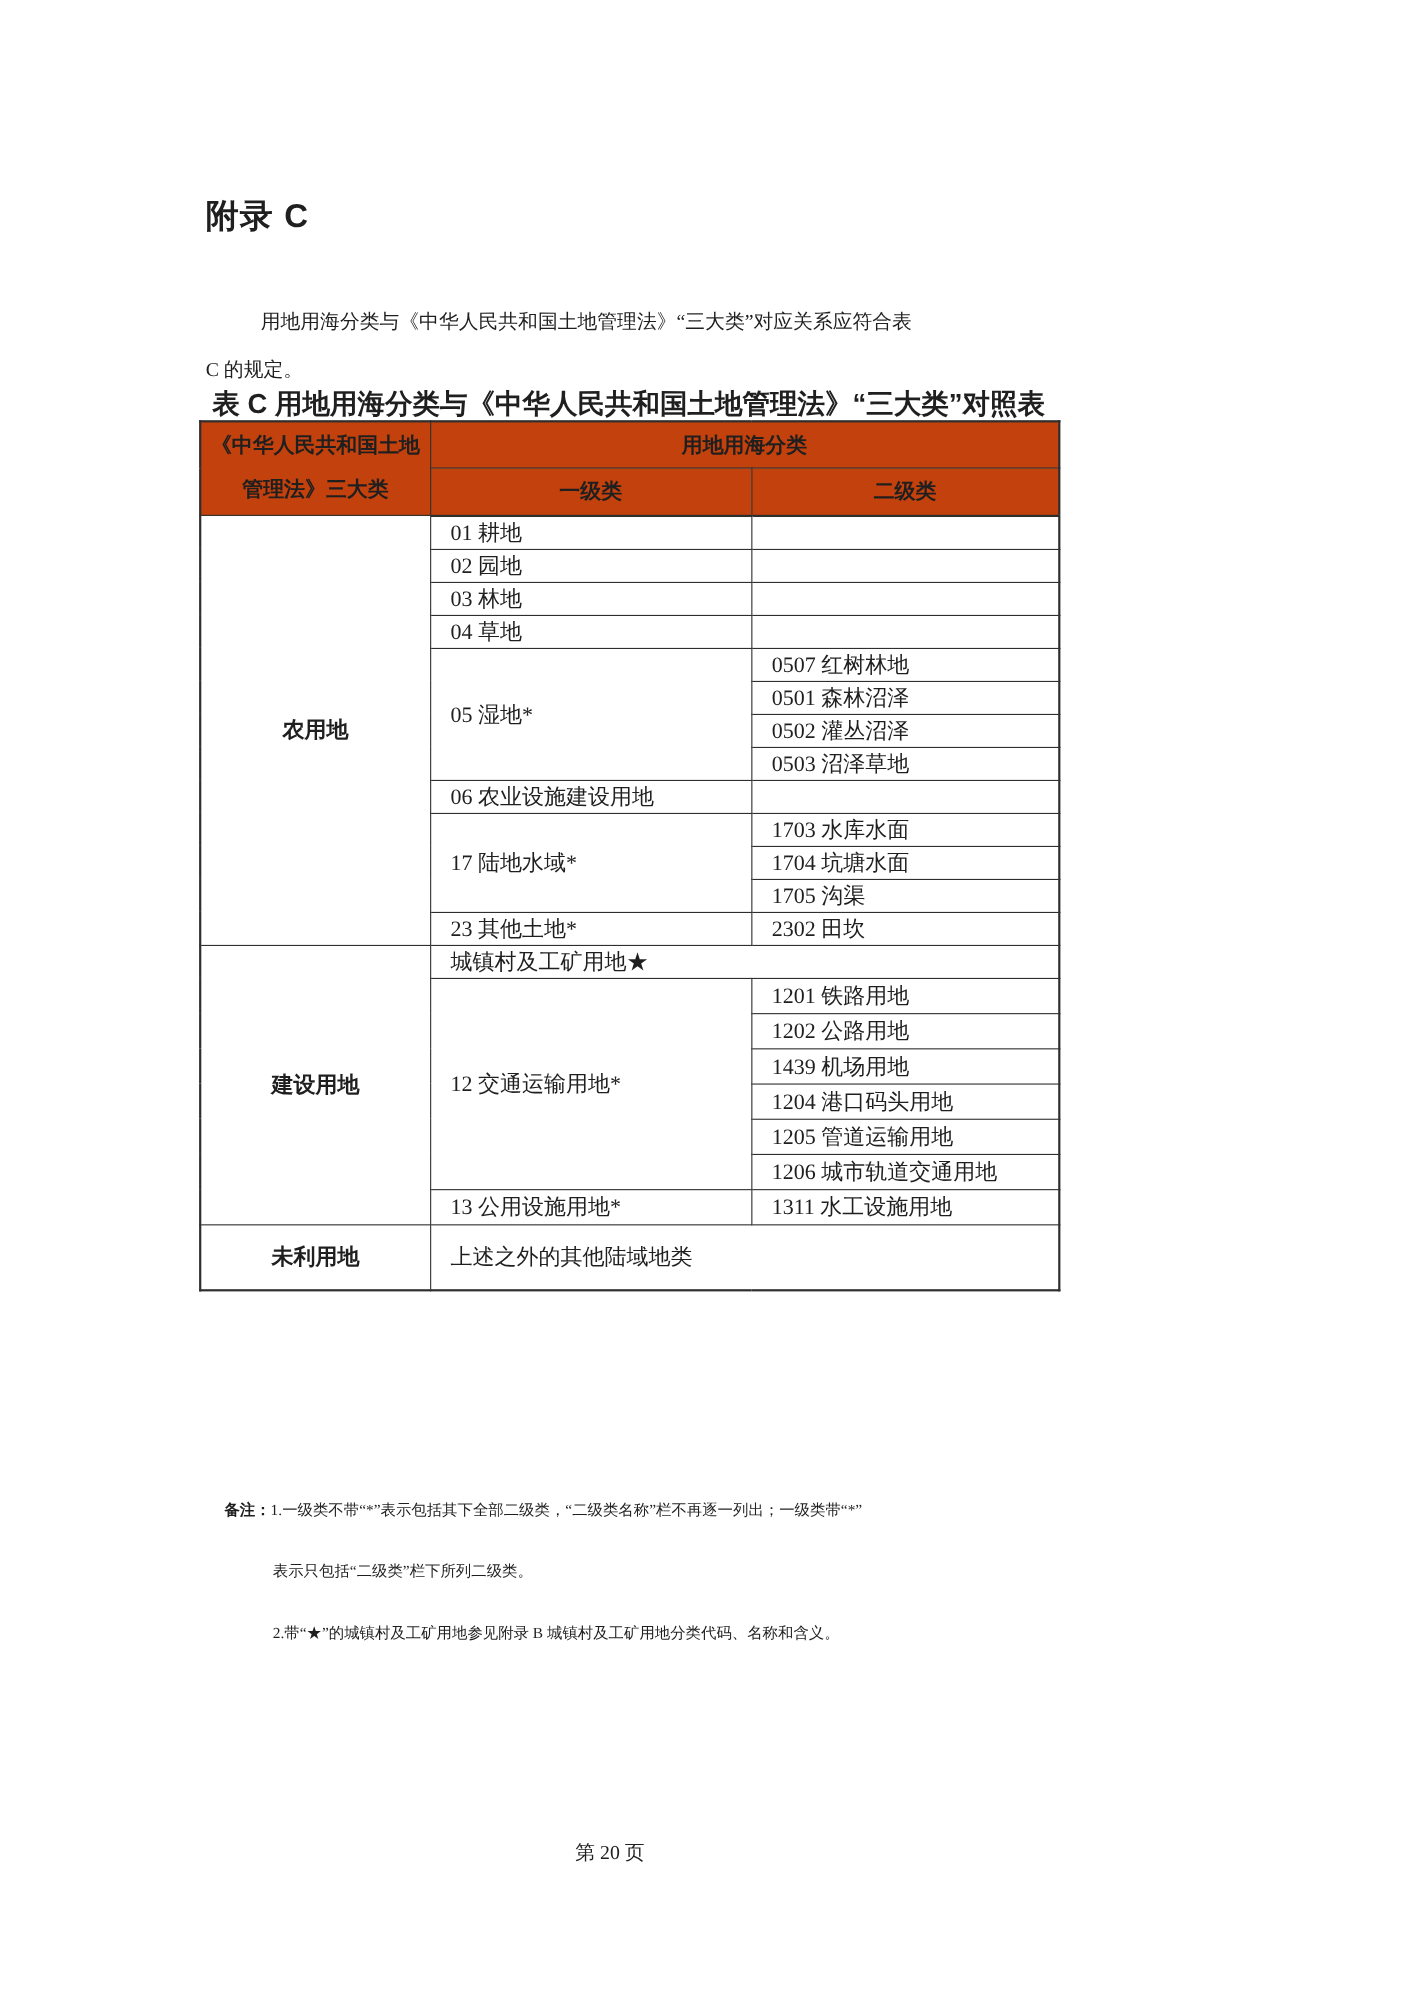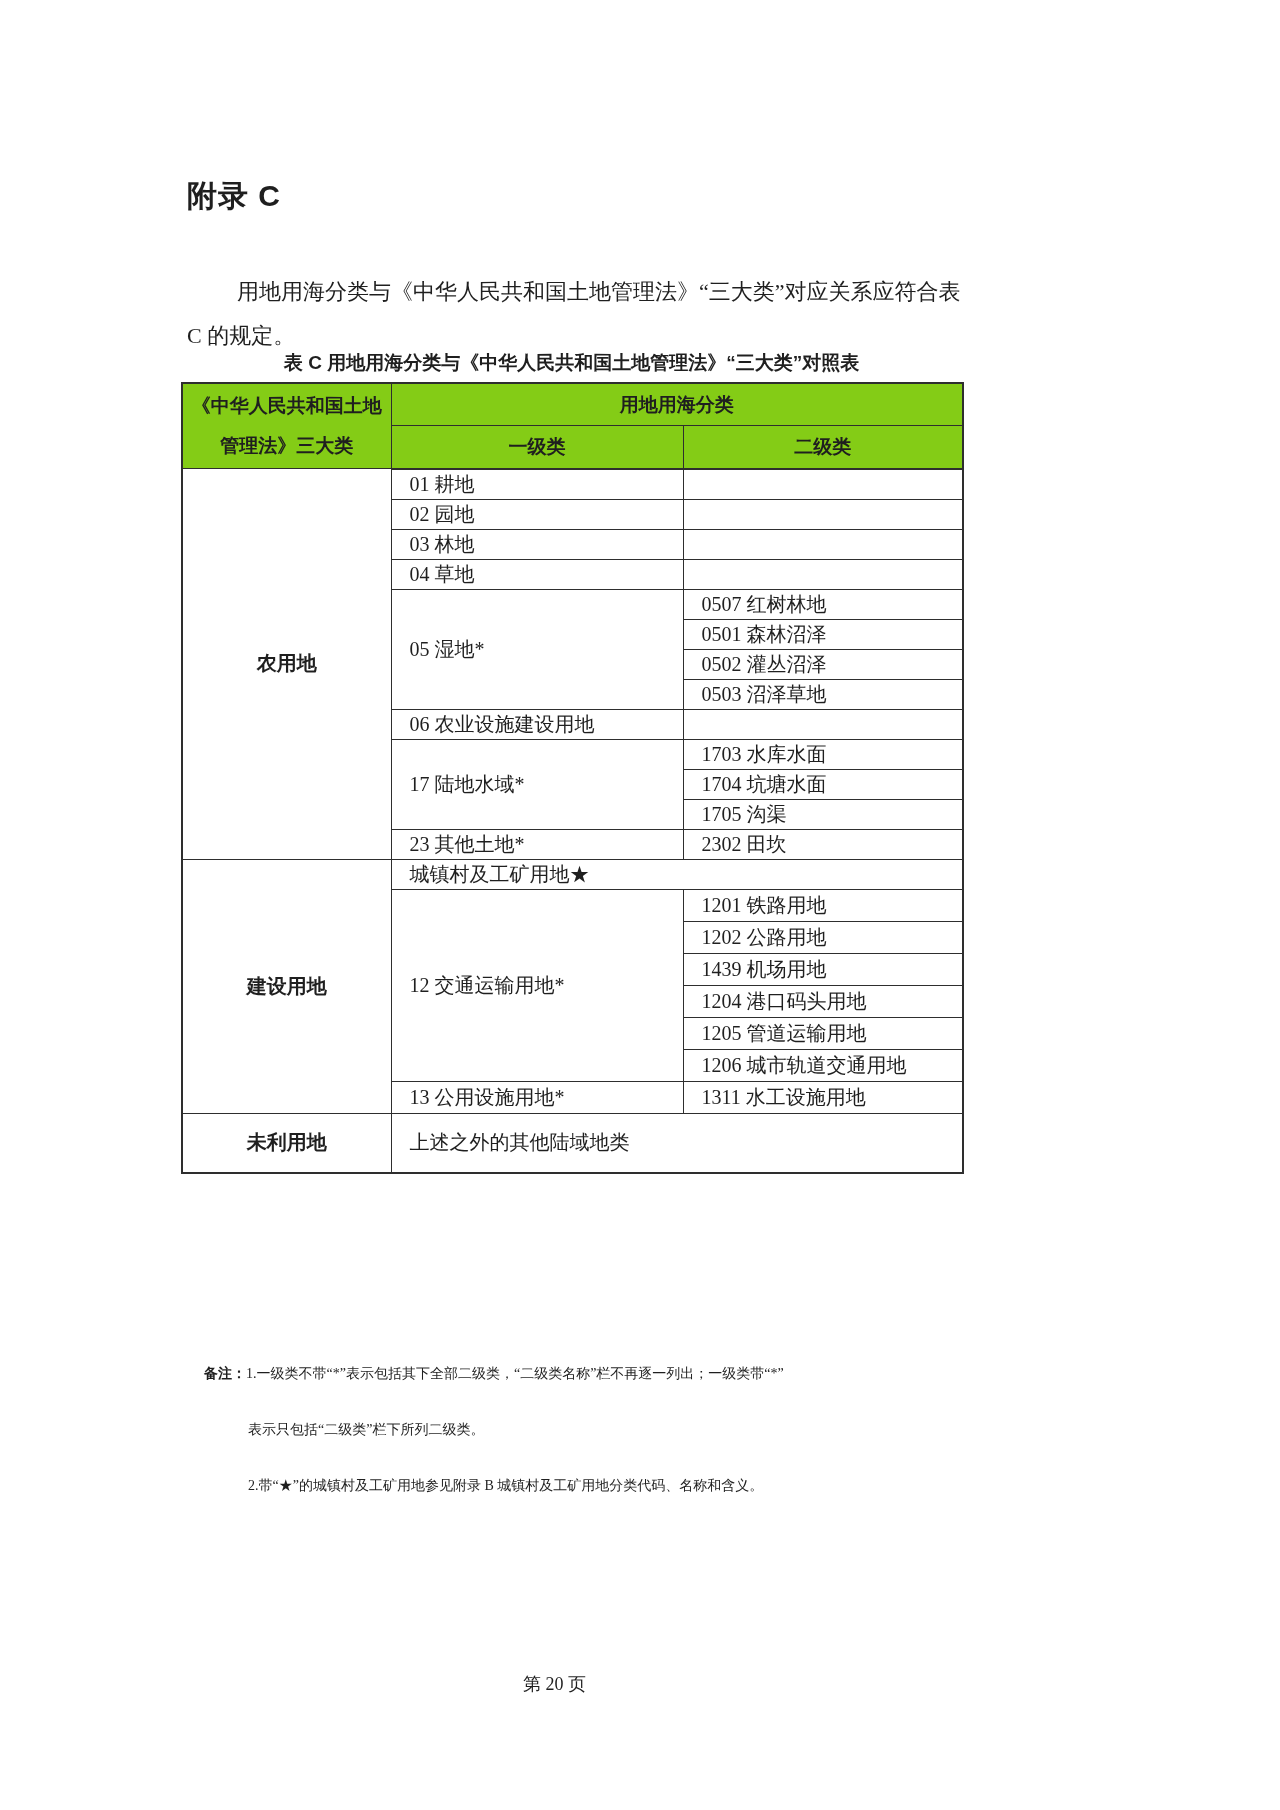--- a/index.html
+++ b/index.html
@@ -23,53 +23,53 @@
     font-size: 30px;
     font-weight: bold;
     font-family: "Liberation Sans", "DejaVu Sans", sans-serif;
     letter-spacing: 1px;
   }
   .intro {
     position: absolute;
     left: 187px;
     top: 270px;
     width: 810px;
-    font-size: 22px;
+    font-size: 18px;
     line-height: 44px;
   }
   .intro .line1 { text-indent: 50px; white-space: nowrap; }
   .intro .line2 { white-space: nowrap; }
   .table-caption {
     position: absolute;
     left: 181px;
     top: 350px;
     width: 781px;
     text-align: center;
-    font-size: 19px;
+    font-size: 25px;
     font-weight: bold;
     font-family: "Liberation Sans", "DejaVu Sans", sans-serif;
   }
   table.cmp {
     position: absolute;
     left: 181px;
     top: 382px;
     width: 781px;
     border-collapse: collapse;
     table-layout: fixed;
     font-size: 20px;
   }
   table.cmp col.c1 { width: 209px; }
   table.cmp col.c2 { width: 292px; }
   table.cmp col.c3 { width: 280px; }
   table.cmp, table.cmp th, table.cmp td {
     border: 1px solid #2e2e2e;
   }
   table.cmp { border: 2px solid #2e2e2e; }
   table.cmp th {
-    background: #84cc16;
+    background: #c2410c;
     font-weight: bold;
     text-align: center;
     vertical-align: middle;
     padding: 2px 8px;
     font-size: 19px;
   }
   table.cmp tr.hdr1 { height: 35px; }
   table.cmp tr.hdr2 { height: 35px; }
   table.cmp tr.hdr2 th { border-bottom: 2px solid #2e2e2e; }
   th.three-cat { line-height: 40px; }

